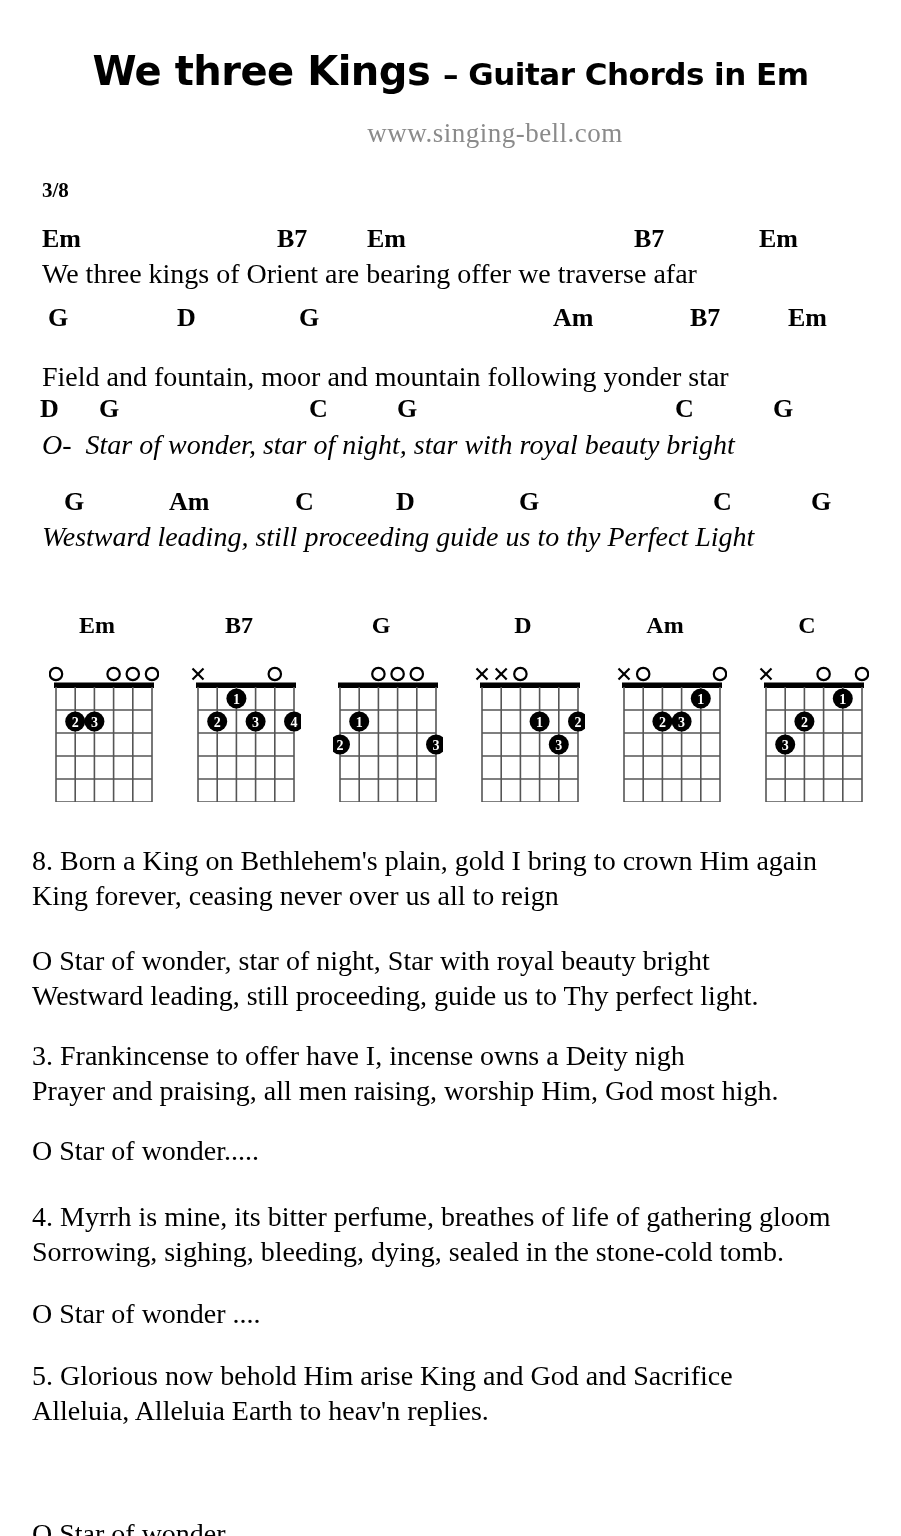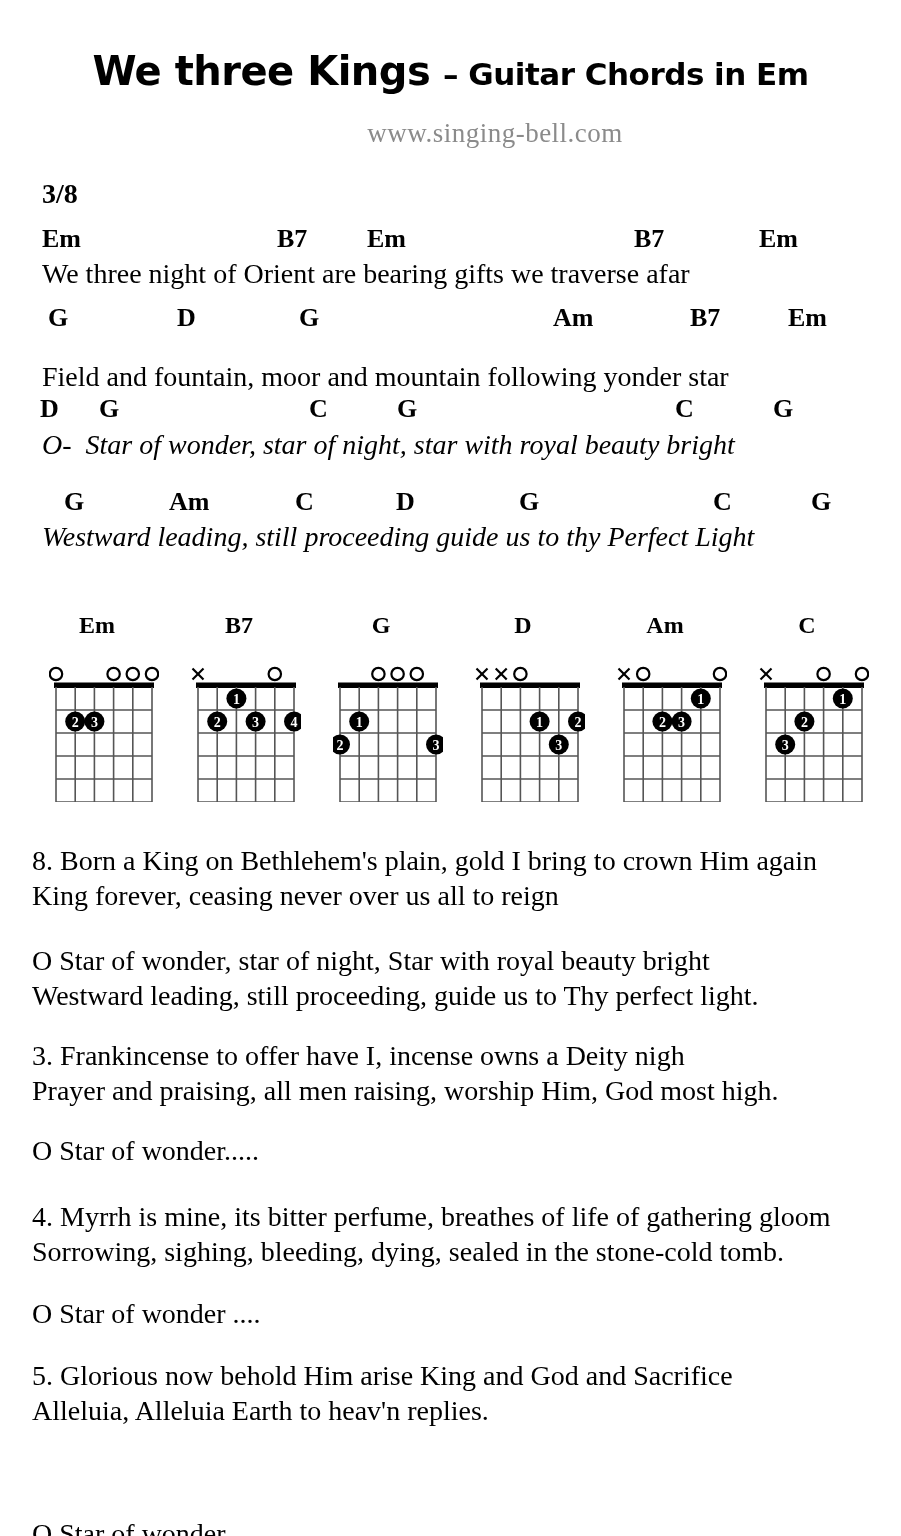--- a/index.html
+++ b/index.html
@@ -45,21 +45,21 @@
     color: #8b8b8b;
     letter-spacing: 0.5px;
   }
 
   
   .time-sig {
     position: absolute;
     left: 42px;
     top: 178px;
     font-weight: bold;
-    font-size: 28px;
+    font-size: 21px;
     text-align: right;
   }
 
   
   .chordline {
     position: absolute;
     left: 0;
     width: 901px;
     height: 32px;
     font-weight: bold;
@@ -134,21 +134,21 @@
   <div class="time-sig">3/8</div>
 
   <div id="sections-host">
       <div class="chordline" style="top: 224px;">
         <span style="left: 42px;">Em</span>
         <span style="left: 277px;">B7</span>
         <span style="left: 367px;">Em</span>
         <span style="left: 634px;">B7</span>
         <span style="left: 759px;">Em</span>
       </div>
-      <div class="lyricline" style="top: 258px;">We three night of Orient are bearing gifts we traverse afar</div>
+      <div class="lyricline" style="top: 258px;">We three kings of Orient are bearing offer we traverse afar</div>
       <div class="chordline" style="top: 303px;">
         <span style="left: 48px;">G</span>
         <span style="left: 177px;">D</span>
         <span style="left: 299px;">G</span>
         <span style="left: 553px;">Am</span>
         <span style="left: 690px;">B7</span>
         <span style="left: 788px;">Em</span>
       </div>
       <div class="lyricline" style="top: 345px; margin-top: 16px;">Field and fountain, moor and mountain following yonder star</div>
       <div class="chordline" style="top: 394px;">

